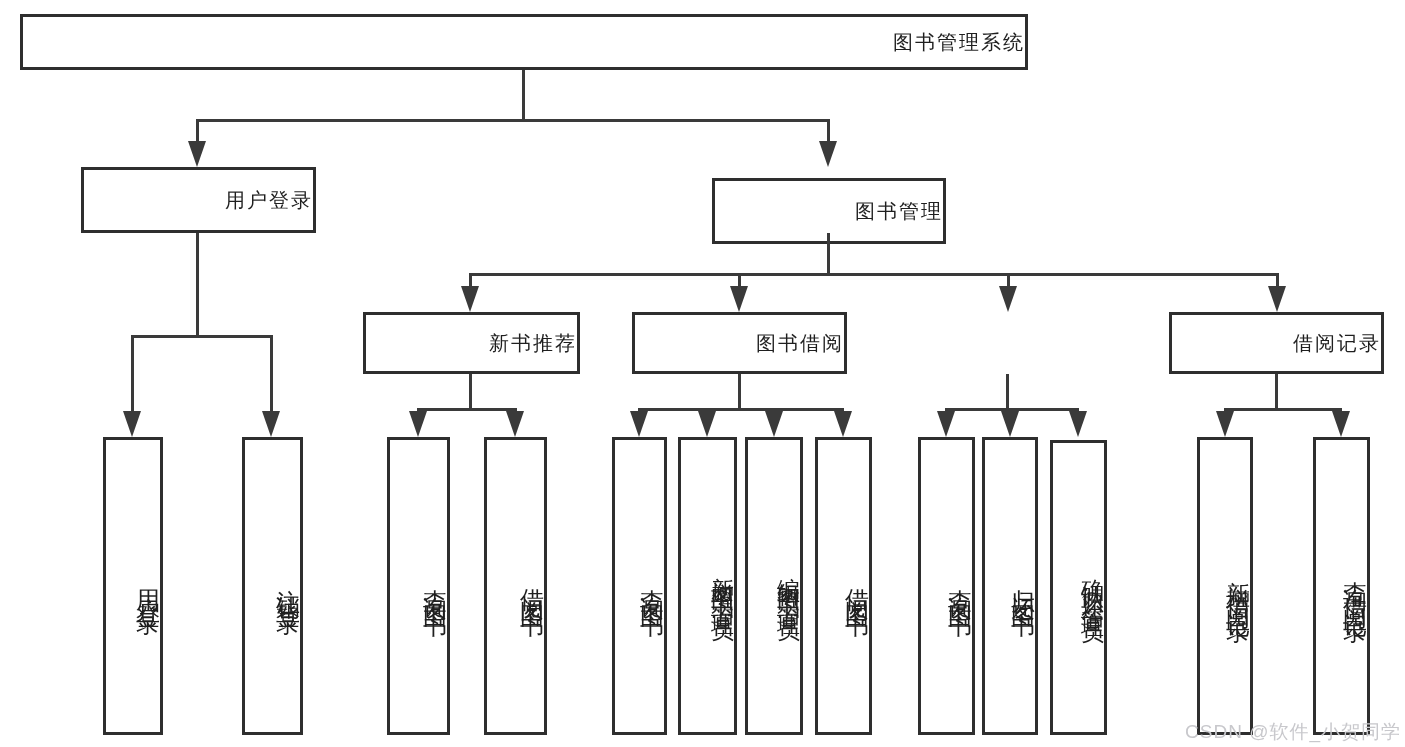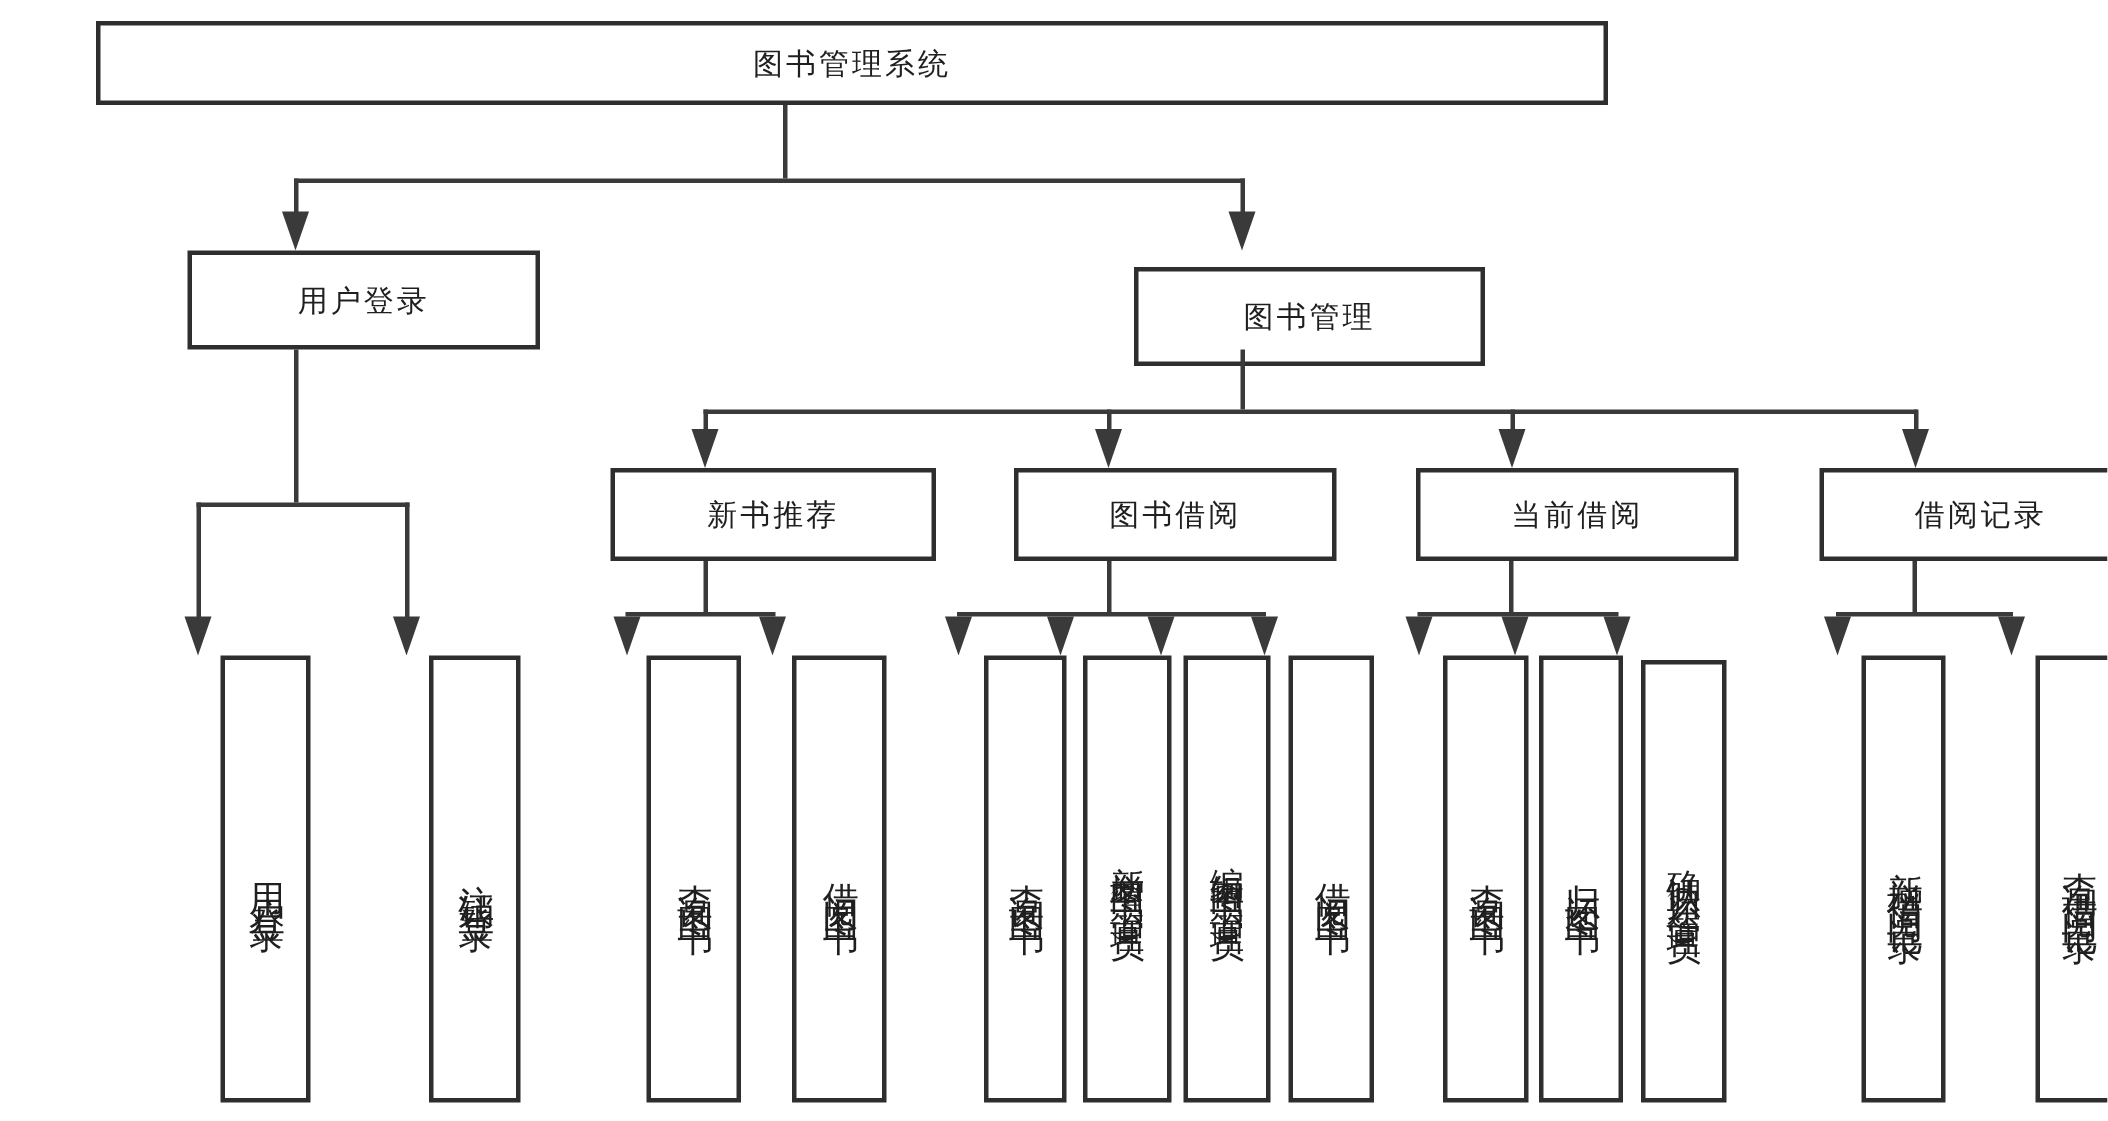--- a/index.html
+++ b/index.html
@@ -11,21 +11,21 @@
   }
   html,body{margin:0;padding:0;background:var(--background);}
   .canvas{
     position:relative;width:1405px;height:747px;background:var(--background);
     font-family:"Liberation Sans","DejaVu Sans",sans-serif;color:var(--text);
     overflow:hidden;
   }
   .box{
     position:absolute;box-sizing:border-box;background:#fff;
     border:3px solid var(--box-border);
-    display:flex;align-items:center;justify-content:center;margin-left:44px;
+    display:flex;align-items:center;justify-content:flex-end;
   }
   .box.h{font-size:20px;letter-spacing:2px;}
   .box.v{font-size:24px;}
   .vlabel{
     writing-mode:vertical-rl;text-orientation:mixed;
     letter-spacing:8px;line-height:1;white-space:nowrap;
   }
   .vlabel.tight{letter-spacing:6px;font-size:23px;}
   .vline,.hline{position:absolute;background:var(--line);}
   .vline{width:3px;}
@@ -79,23 +79,20 @@
   <div class="vline" style="left:1007px;top:273px;height:17px"></div>
   <div class="arr" style="left:999px;top:286px"></div>
   <div class="vline" style="left:1276px;top:273px;height:17px"></div>
   <div class="arr" style="left:1268px;top:286px"></div>
 
   <div class="box h" style="left:363px;top:312px;width:217px;height:62px">
     <span>新书推荐</span>
   </div>
   <div class="box h" style="left:632px;top:312px;width:215px;height:62px">
     <span>图书借阅</span>
-  </div>
-  <div class="box h" style="left:900px;top:312px;width:215px;height:62px">
-    <span>当前借阅</span>
   </div>
   <div class="box h" style="left:1169px;top:312px;width:215px;height:62px">
     <span>借阅记录</span>
   </div>
 
   <div class="vline" style="left:469px;top:374px;height:34px"></div>
   <div class="hline" style="left:417px;top:408px;width:100px"></div>
   <div class="arr" style="left:409px;top:411px"></div>
   <div class="arr" style="left:506px;top:411px"></div>
 
@@ -154,14 +151,15 @@
     <span class="vlabel tight">确认归还（管理员）</span>
   </div>
 
   <div class="box v" style="left:1197px;top:437px;width:56px;height:298px">
     <span class="vlabel">新增借阅记录</span>
   </div>
   <div class="box v" style="left:1313px;top:437px;width:57px;height:298px">
     <span class="vlabel">查询借阅记录</span>
   </div>
 
+  <div class="watermark">CSDN @软件_小贺同学</div>
 
 </div>
 
 </body></html>

